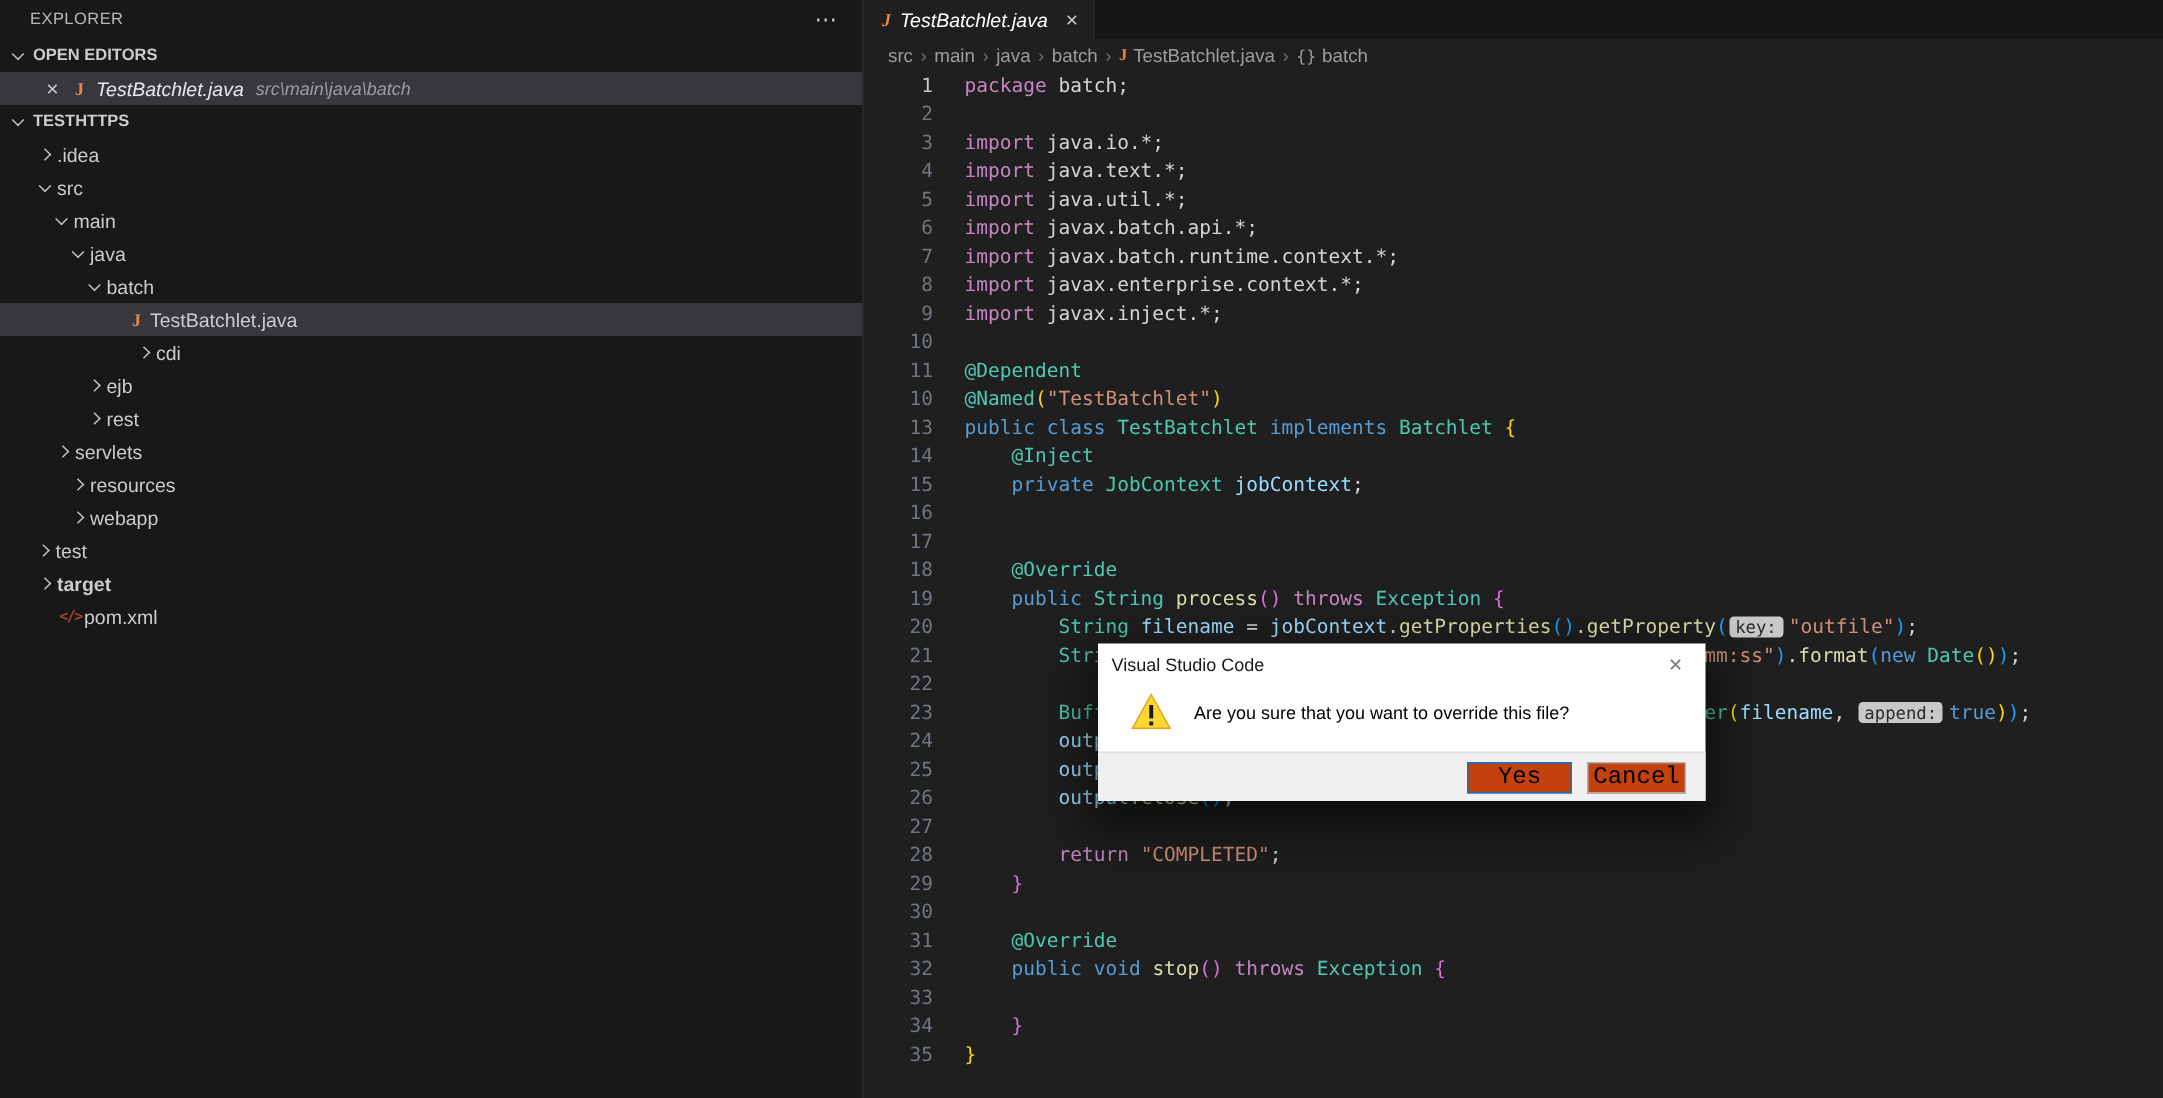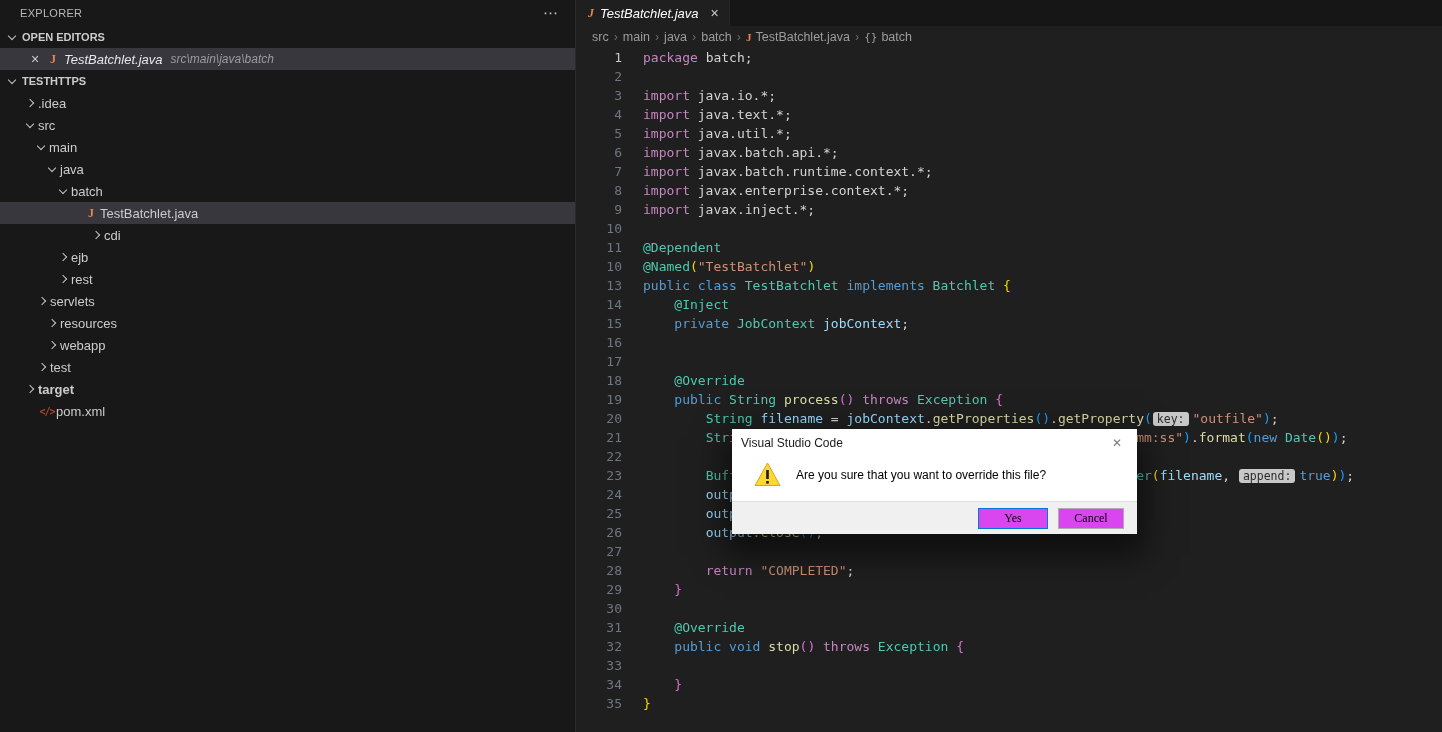--- a/index.html
+++ b/index.html
@@ -56,21 +56,21 @@
   .tok-inlay{background:#c8c8c8;color:#2b2b2b;border-radius:3px;padding:0 4px;margin:0 4px 0 1px;font-size:11.5px}
 
   
   .dialog{position:absolute;left:732px;top:429px;width:405px;background:#ffffff;box-shadow:0 14px 30px 8px rgba(0,0,0,.55);color:#000}
   .dlg-title{height:28px;display:flex;align-items:center;padding-left:9px;font-size:12px;color:#1a1a1a;position:relative}
   .dlg-close{position:absolute;right:0;top:0;width:40px;height:28px;display:flex;align-items:center;justify-content:center;color:#7a7a7a;font-size:12px;cursor:pointer}
   .dlg-body{display:flex;align-items:center;gap:15px;padding:5px 18px 14px 22px}
   .warn{width:27px;height:25px;flex:none}
   .dlg-msg{font-size:12px;color:#000}
   .dlg-footer{height:33px;background:#f0f0f0;border-top:1px solid #dfdfdf;display:flex;align-items:center;justify-content:flex-end;gap:10px;padding-right:13px}
-  .btn{height:21px;background:#d946ef;border:1px solid #adadad;font-size:12px;color:#000;display:flex;align-items:center;justify-content:center;cursor:pointer;font-family:Liberation Serif, serif}
+  .btn{height:21px;background:#c2410c;border:1px solid #adadad;font-size:16px;color:#000;display:flex;align-items:center;justify-content:center;cursor:pointer;font-family:Liberation Mono, monospace}
   .btn.primary{border-color:#0078d7;width:70px}
   .btn.secondary{width:66px}
 </style>
 </head>
 <body>
 
 <div class="sidebar">
   <div class="sb-top">
     <span class="sb-title">EXPLORER</span>
     <span class="more">⋯</span>
@@ -136,21 +136,21 @@
         <span>servlets</span>
       </div>
       <div class="sb-row" style="padding-left: 44px;">
         <span class="chev"></span>
         <span>resources</span>
       </div>
       <div class="sb-row" style="padding-left: 44px;">
         <span class="chev"></span>
         <span>webapp</span>
       </div>
-      <div class="sb-row" style="padding-left: 34px;">
+      <div class="sb-row" style="padding-left: 21px;">
         <span class="chev"></span>
         <span>test</span>
       </div>
       <div class="sb-row" style="padding-left: 22px; font-weight: bold;">
         <span class="chev"></span>
         <span>target</span>
       </div>
       <div class="sb-row" style="padding-left: 22px;">
         <span class="chev blank"></span>
         <span class="ficon xicon">&lt;/&gt;</span>

